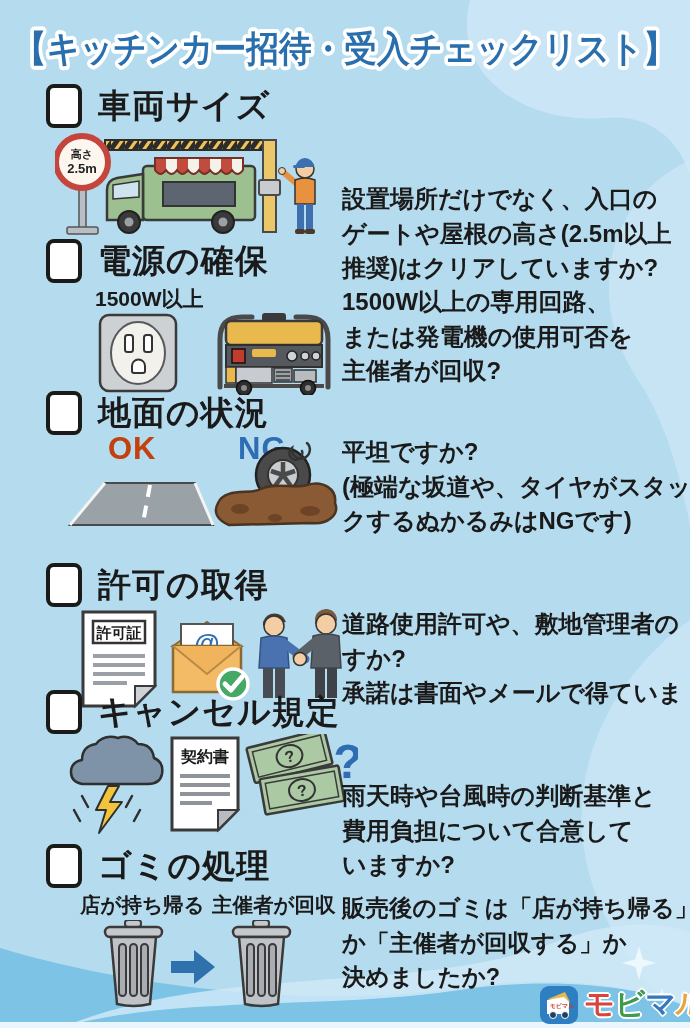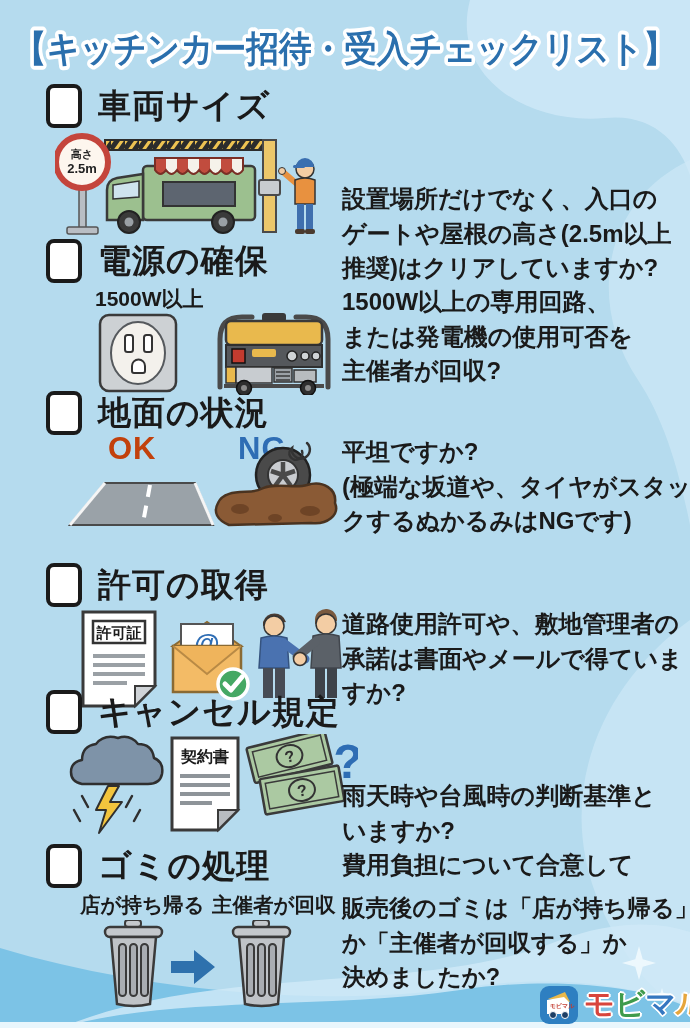--- a/index.html
+++ b/index.html
@@ -239,22 +239,22 @@
         <circle cx="71" cy="14" r="10" fill="#f3cda4" stroke="#333" stroke-width="1.5"></circle>
         <path d="M58,26 Q71,22 84,26 L86,58 L56,58 Z" fill="#5b6168" stroke="#41464d" stroke-width="1.5"></path>
         <path d="M60,32 L42,47" stroke="#5b6168" stroke-width="9" stroke-linecap="round"></path>
         <circle cx="45" cy="49" r="6.5" fill="#f3cda4" stroke="#333" stroke-width="1.5"></circle>
         <rect x="60" y="58" width="10" height="30" fill="#3e434a"></rect>
         <rect x="72" y="58" width="10" height="30" fill="#3e434a"></rect>
       </g>
     </svg>
     <div class="desc" style="top:44px;">
       <div>道路使用許可や、敷地管理者の</div>
+      <div>すか?</div>
       <div>承諾は書面やメールで得ていま</div>
-      <div>すか?</div>
     </div>
   </section>
 
   <section class="item" style="top:690px;height:152px;">
     <div class="item-head">
       <span class="checkbox"></span>
       <h2 class="item-title">キャンセル規定</h2>
     </div>
     <svg class="illus" style="left:68px;top:44px;" width="290" height="106" viewBox="0 0 290 106">
 
@@ -287,22 +287,22 @@
           <rect x="0" y="0" width="80" height="36" rx="2" fill="#abc9a2" stroke="#3a3a3a" stroke-width="2.5"></rect>
           <rect x="5" y="5" width="70" height="26" fill="none" stroke="#3a3a3a" stroke-width="1.5"></rect>
           <ellipse cx="40" cy="18" rx="13" ry="11" fill="#abc9a2" stroke="#333" stroke-width="2"></ellipse>
           <text x="40" y="24" text-anchor="middle" font-size="16" font-weight="bold" fill="#2f2f2f">?</text>
         </g>
         <text x="98" y="40" text-anchor="middle" font-size="48" font-weight="900" fill="#2e6db4">?</text>
       </g>
     </svg>
     <div class="desc" style="top:62px;margin-top:27px;">
       <div>雨天時や台風時の判断基準と</div>
+      <div>費用負担について合意して</div>
       <div>いますか?</div>
-      <div>費用負担について合意して</div>
     </div>
   </section>
 
   <section class="item" style="top:844px;height:170px;">
     <div class="item-head">
       <span class="checkbox"></span>
       <h2 class="item-title">ゴミの処理</h2>
     </div>
     <div class="can-label" style="left:80px;top:47px;">店が持ち帰る</div>
     <div class="can-label" style="left:212px;top:47px;">主催者が回収</div>

